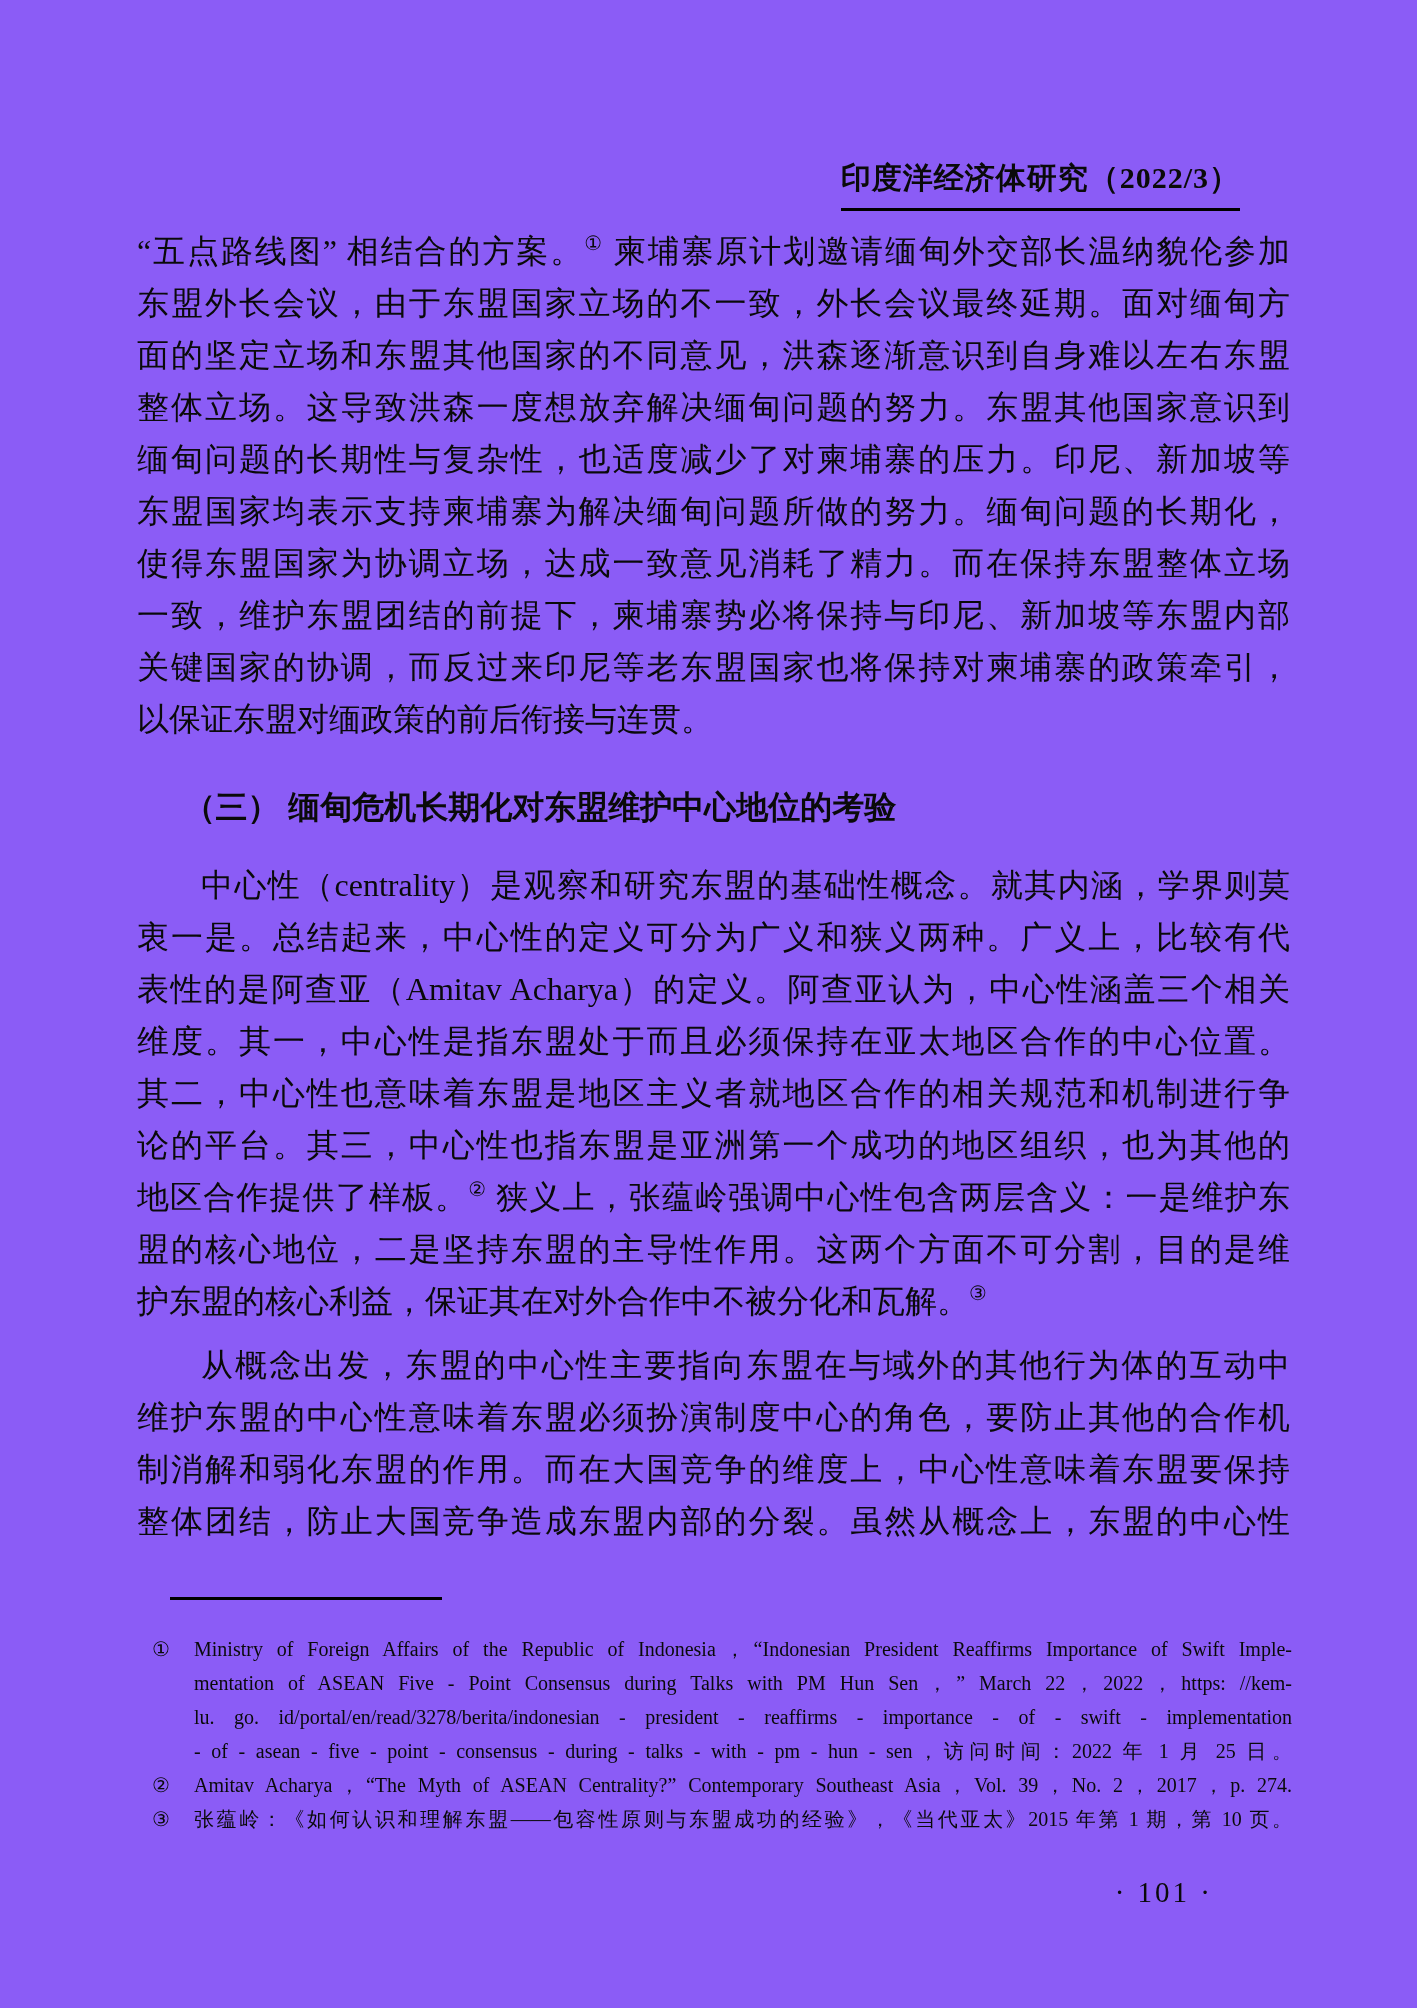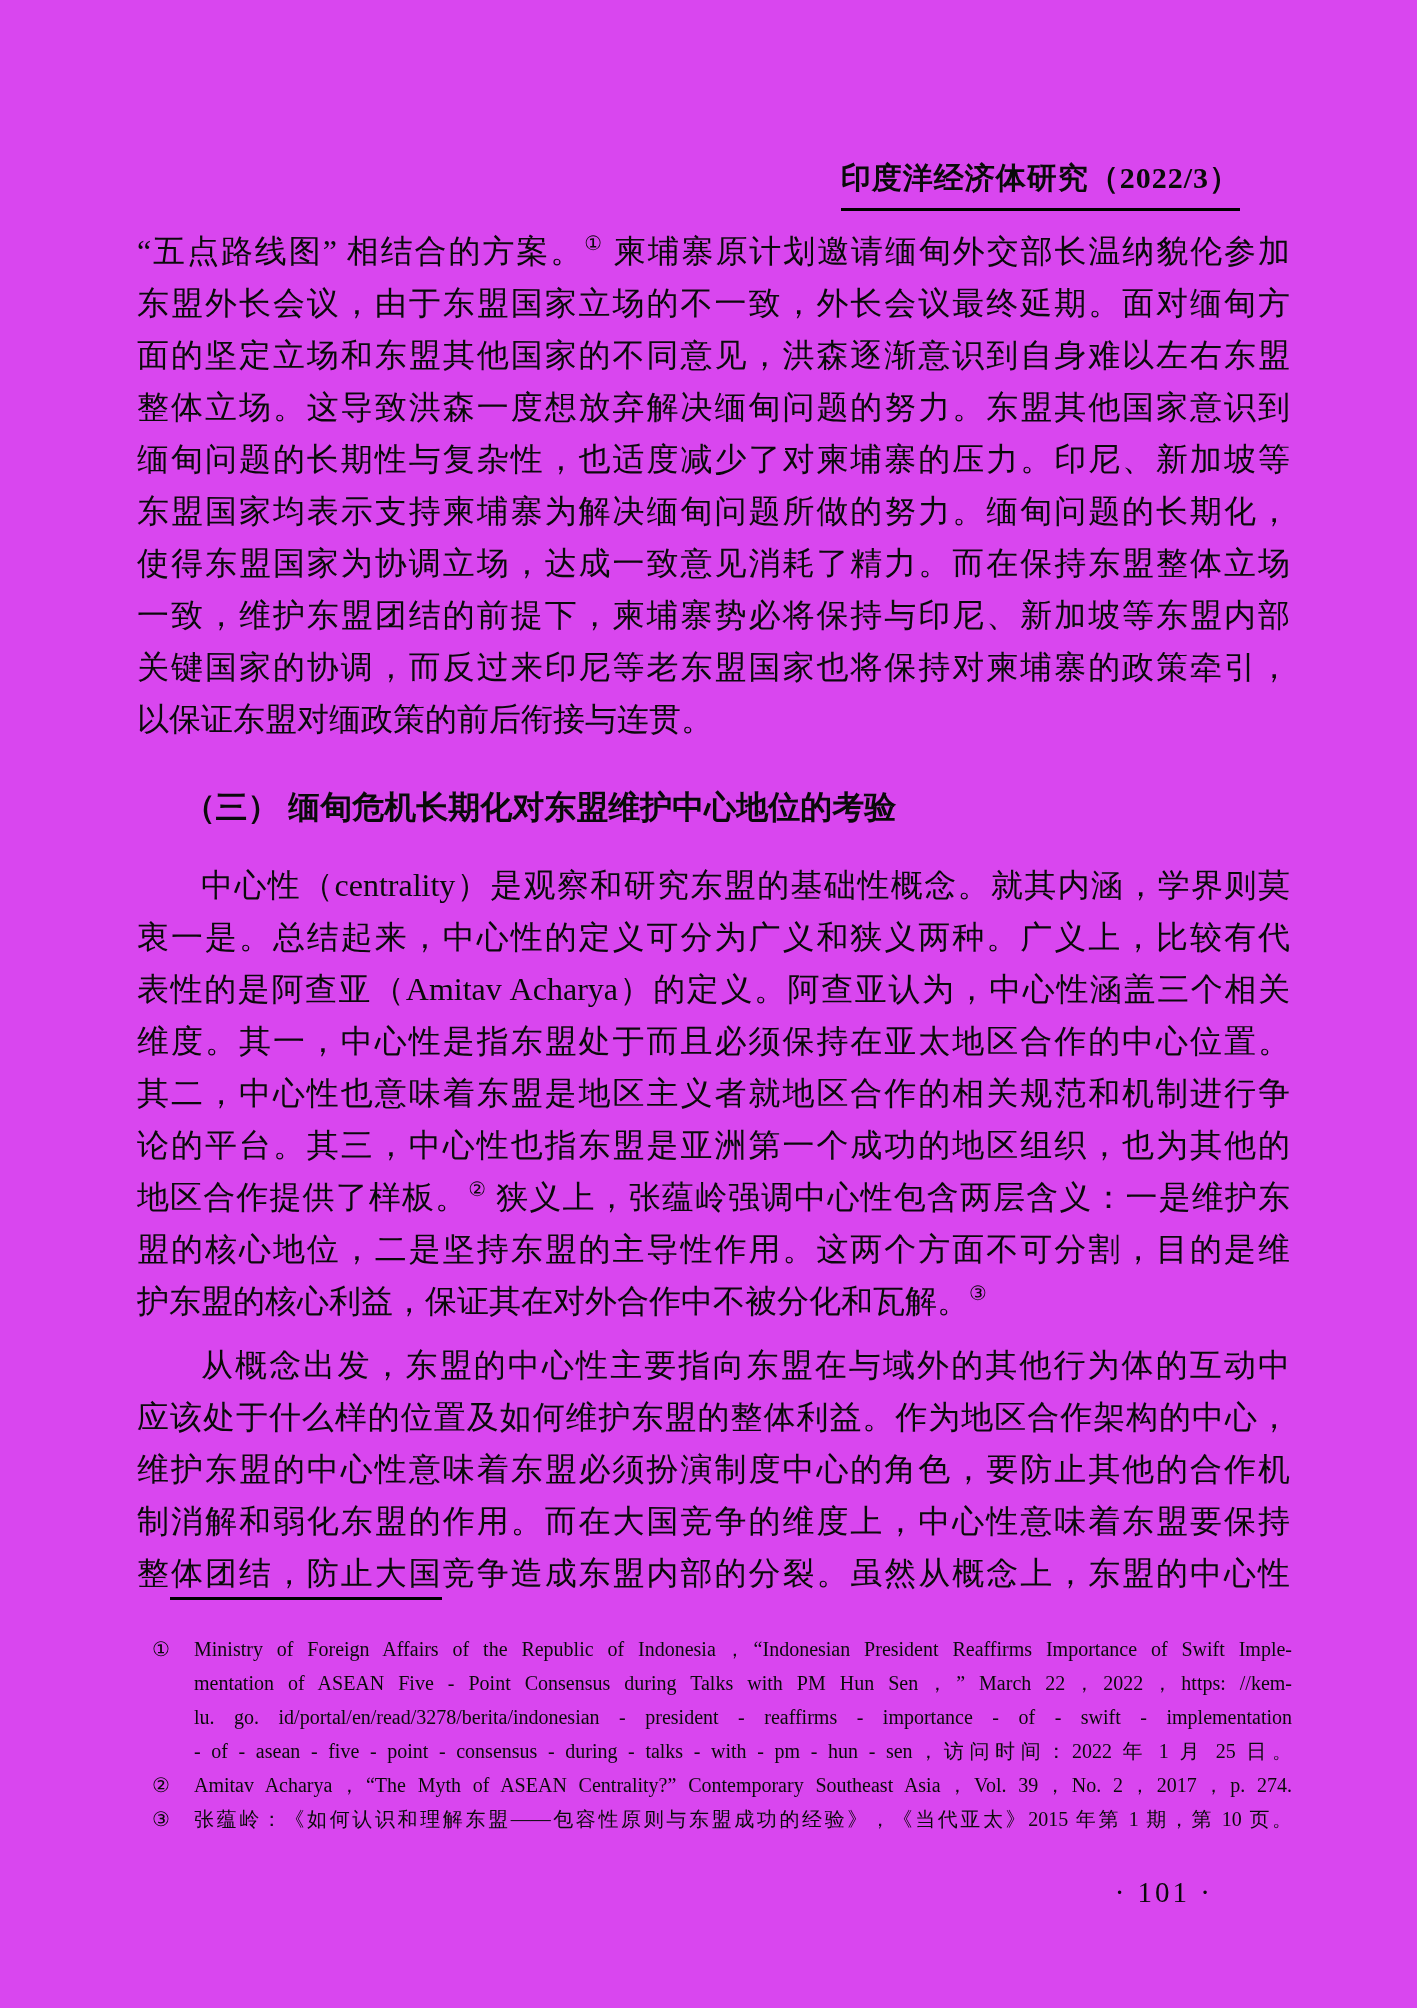--- a/index.html
+++ b/index.html
@@ -2,21 +2,21 @@
 <html><head>
 <meta charset="utf-8">
 <style>
   * { margin: 0; padding: 0; box-sizing: border-box; }
   html, body { background: #e8e8e8; }
   .sheet {
     position: relative;
     width: 1417px;
     height: 2008px;
     margin: 0 auto;
-    background: #d946ef;
+    background: #8b5cf6;
     color: #0a0a0a;
     font-family: "Liberation Serif", "DejaVu Serif", serif;
     overflow: hidden;
   }
   
   .running-head {
     position: absolute;
     top: 158px;
     right: 177px;
     font-size: 30px;
@@ -130,21 +130,20 @@
         <div class="bline">维度。其一，中心性是指东盟处于而且必须保持在亚太地区合作的中心位置。</div>
         <div class="bline">其二，中心性也意味着东盟是地区主义者就地区合作的相关规范和机制进行争</div>
         <div class="bline">论的平台。其三，中心性也指东盟是亚洲第一个成功的地区组织，也为其他的</div>
         <div class="bline">地区合作提供了样板。<sup class="fnref">②</sup> 狭义上，张蕴岭强调中心性包含两层含义：一是维护东</div>
         <div class="bline">盟的核心地位，二是坚持东盟的主导性作用。这两个方面不可分割，目的是维</div>
         <div class="bline short">护东盟的核心利益，保证其在对外合作中不被分化和瓦解。<sup class="fnref">③</sup></div>
       </div>
 
     <div>
         <div class="bline indent">从概念出发，东盟的中心性主要指向东盟在与域外的其他行为体的互动中</div>
-        <div class="bline">应该处于什么样的位置及如何维护东盟的整体利益。作为地区合作架构的中心，</div>
         <div class="bline">维护东盟的中心性意味着东盟必须扮演制度中心的角色，要防止其他的合作机</div>
         <div class="bline">制消解和弱化东盟的作用。而在大国竞争的维度上，中心性意味着东盟要保持</div>
         <div class="bline">整体团结，防止大国竞争造成东盟内部的分裂。虽然从概念上，东盟的中心性</div>
       </div>
   </div>
 
   <div class="fn-divider"></div>
 
   <div class="footnotes">
       <div class="fnrow">

